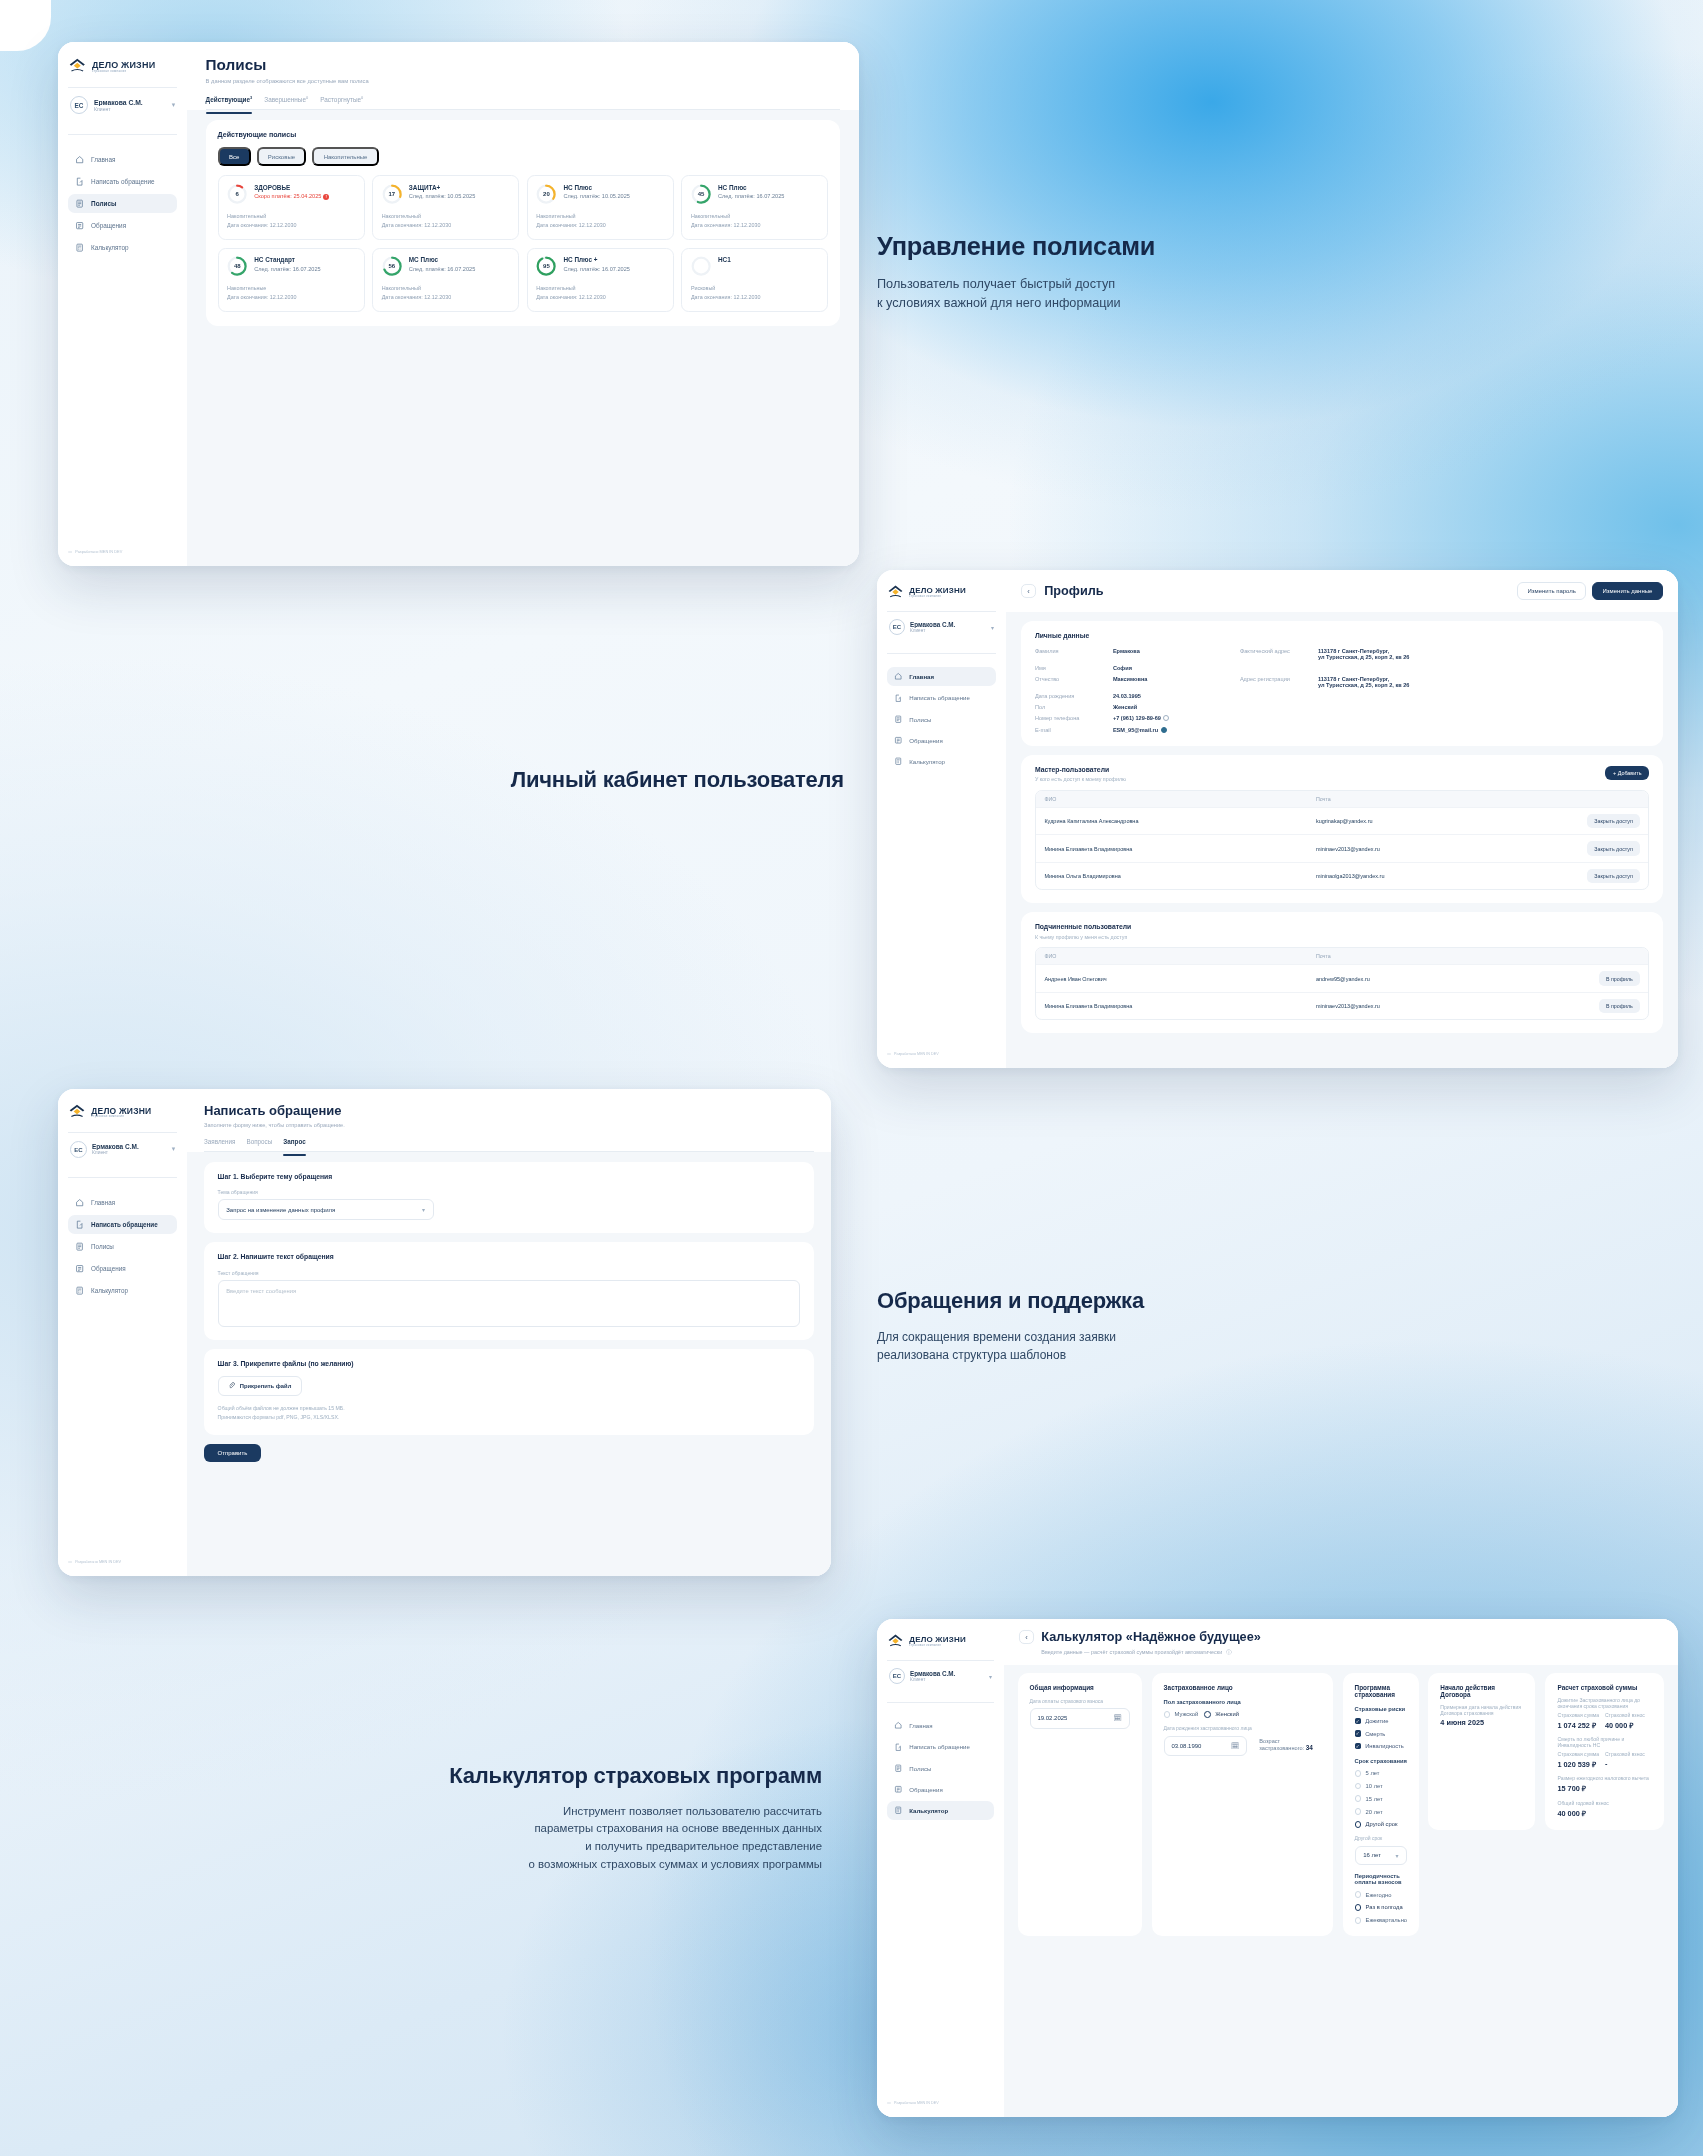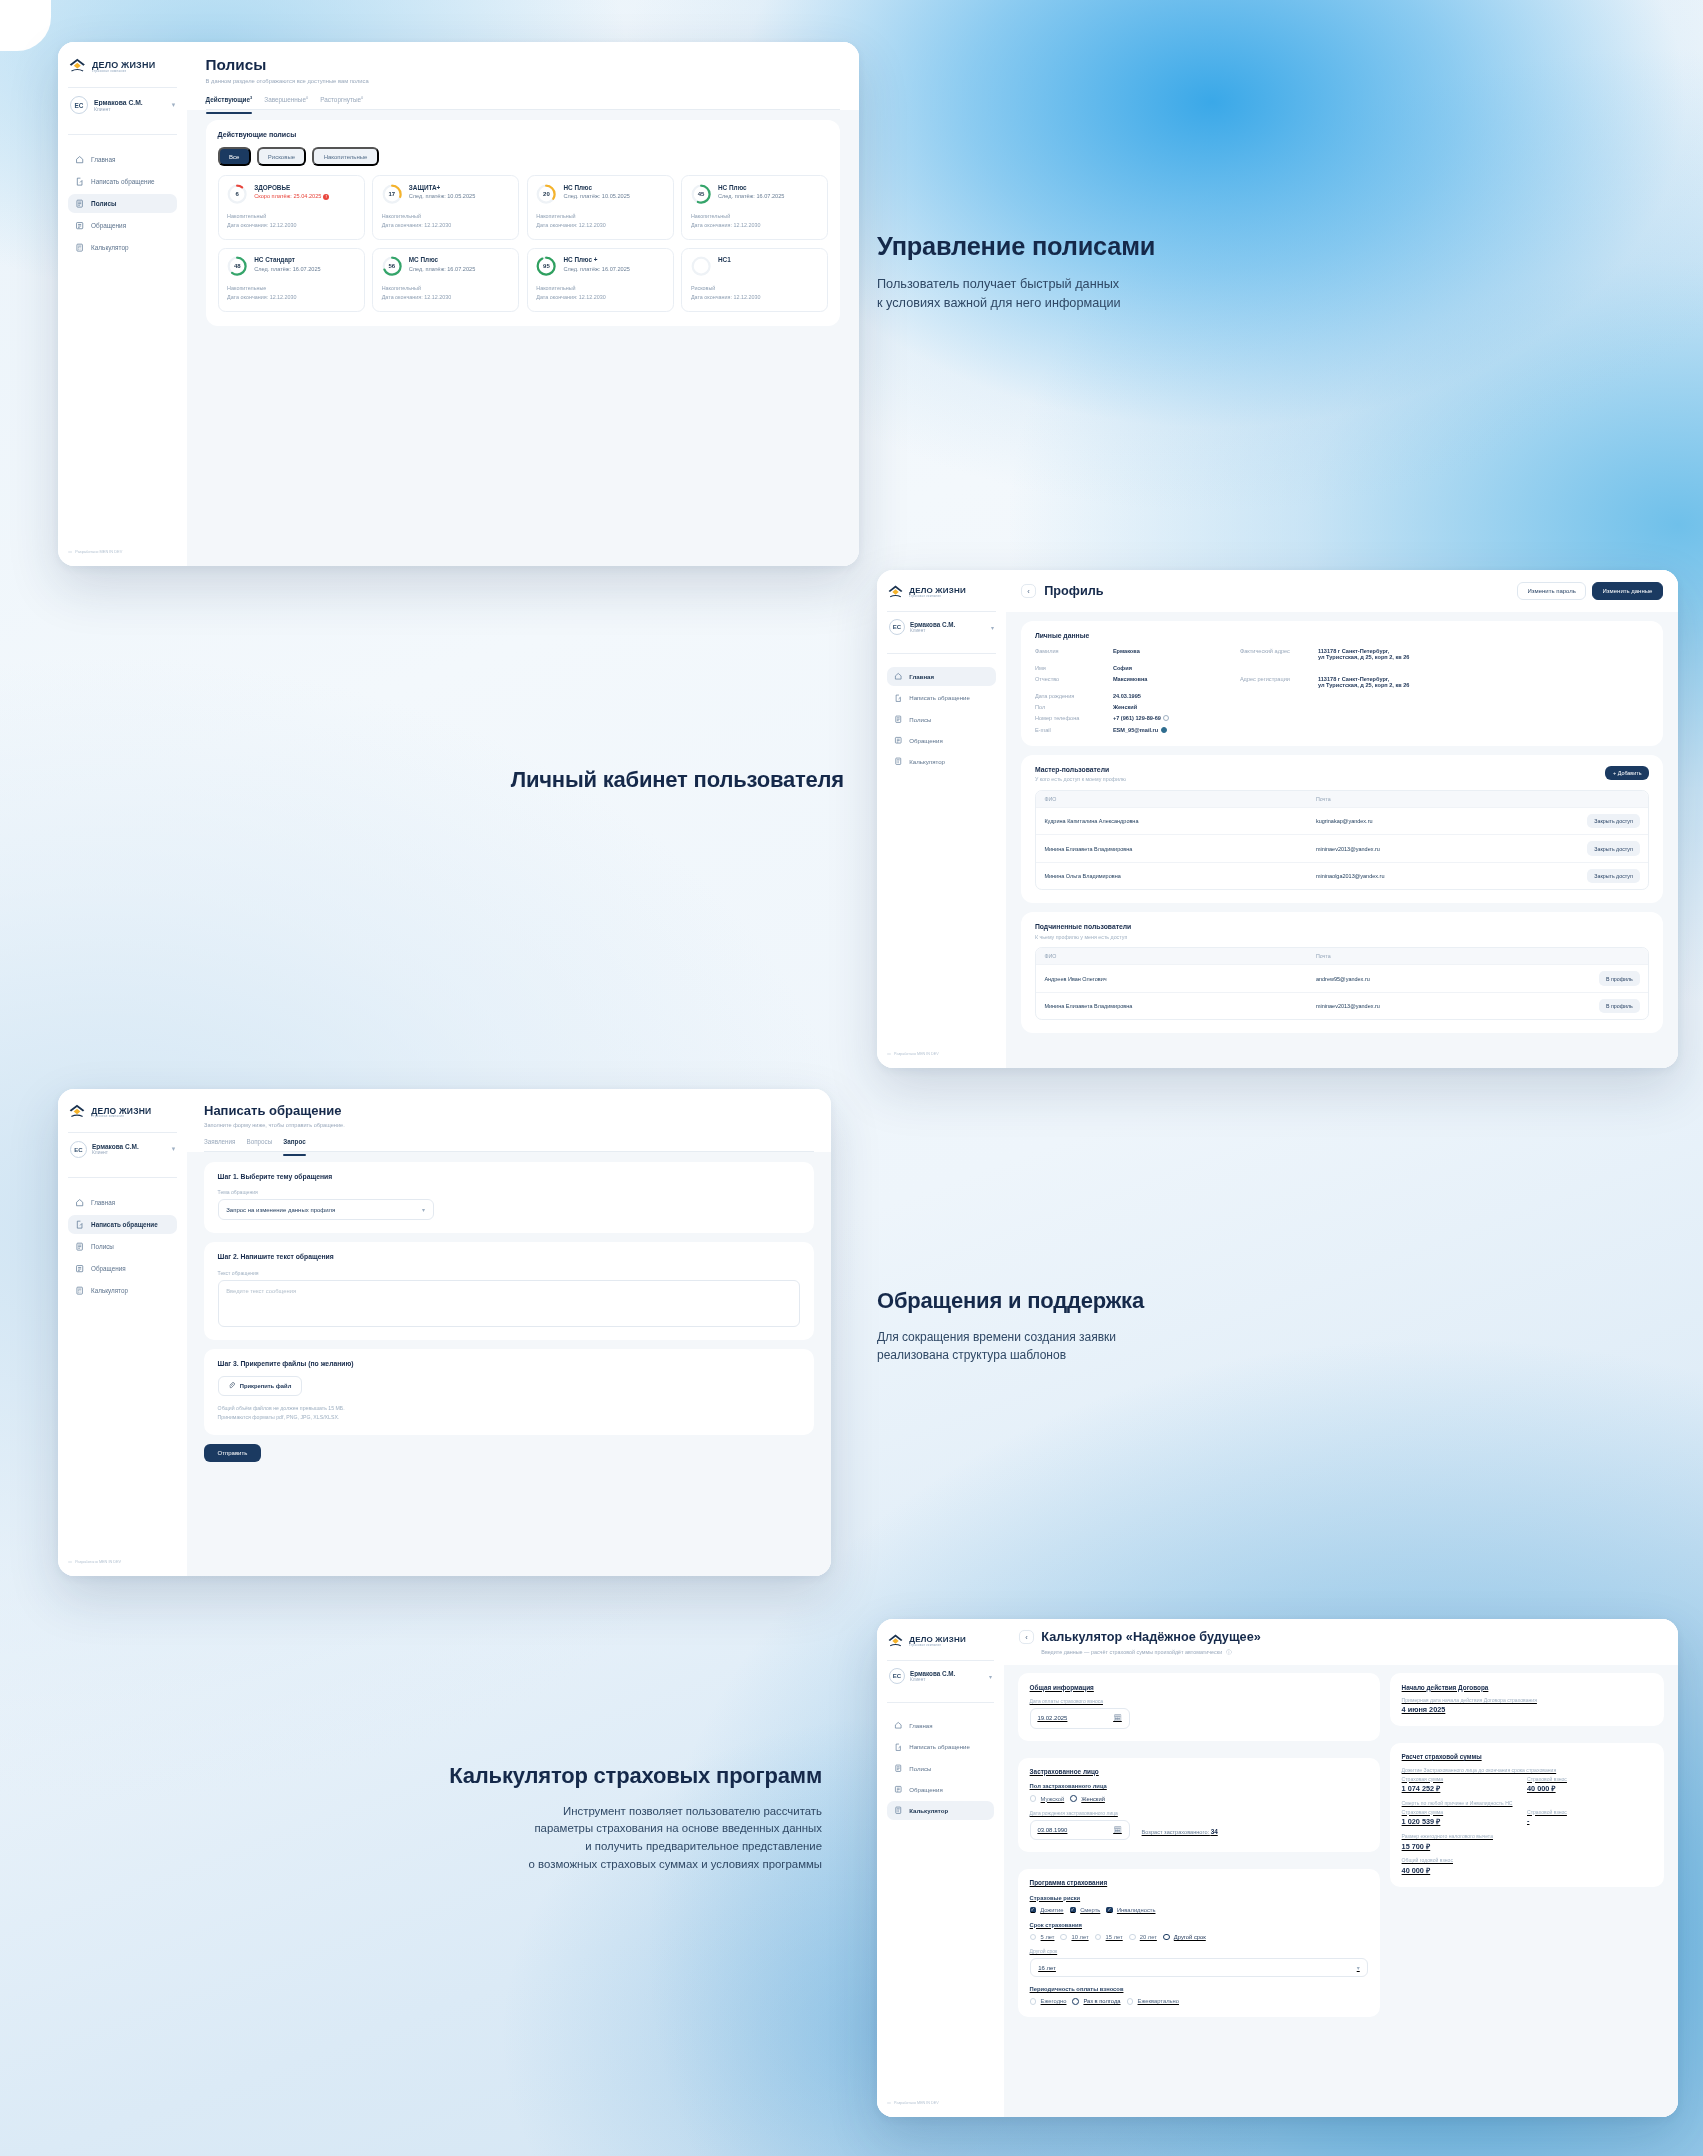--- a/index.html
+++ b/index.html
@@ -209,21 +209,21 @@
   #win-calc .caret { font-size:6px; }
   #win-calc .nav { gap:2.5px; margin-top:6px; }
   #win-calc .nav-item { gap:6.8px; padding:5.1px 6.8px; font-size:6.1px; }
   #win-calc .nav-ico svg { width:8.5px; height:8.5px; }
   #win-calc .sb-footer { gap:3.4px; font-size:3.7px; }
   #win-calc .calc-head { background:#fff; padding:11px 15.3px 9.3px; }
   #win-calc .calc-head-row { display:flex; align-items:center; gap:7.6px; }
   #win-calc .page-title { font-size:12.7px; }
   #win-calc .calc-sub { font-size:5.4px; color:#9aa9bc; margin:4.2px 0 0 22px; }
   #win-calc .calc-body { padding:8.5px 13.6px; display:grid; grid-template-columns: 1.32fr 1fr; gap:9.3px; align-items:start; }
-  #win-calc .col { display:flex; flex-direction:column; gap:17px;text-decoration:underline; }
+  #win-calc .col { display:flex; flex-direction:row; gap:10px; }
   .cc { background:#fff; border-radius:10.2px; padding:10.2px 12px 12px; }
   .cc-title { font-size:6.4px; font-weight:700; color:#15294a; }
   .cc-label { font-size:5px; color:#9fb0c2; margin-top:7.6px; }
   .date-box { margin-top:4.2px; width:100px; border:0.8px solid #e3e9f0; border-radius:6px; padding:5.1px 6.8px; display:flex; align-items:center; font-size:6px; color:#223d5e; }
   .date-box .cal { margin-left:auto; color:#5d7490; font-size:6.8px; }
   .radio-row { display:flex; align-items:center; gap:6px; margin-top:6px; flex-wrap:wrap; }
   .radio { display:inline-flex; align-items:center; gap:4.2px; font-size:5.8px; color:#4e6580; }
   .rdot { width:6.8px; height:6.8px; border-radius:50%; border:1.2px solid #cdd8e3; flex:none; }
   .radio.on .rdot { border:1.9px solid #1b3a61; }
   .radio.on { color:#1e3557; }
@@ -259,21 +259,21 @@
 <body>
 
 <div class="stage">
   <div class="bg"></div>
   <div class="bg2"></div>
   <div class="corner-tl"></div>
 
   <div class="promo" id="promo-1">
     <h2>Управление полисами</h2>
     <p>
-      <span>Пользователь получает быстрый данных</span><br>
+      <span>Пользователь получает быстрый доступ</span><br>
       <span>к условиях важной для него информации</span>
     </p>
   </div>
   <div class="promo" id="promo-2">
     <h2>Личный кабинет пользователя</h2>
   </div>
   <div class="promo" id="promo-3">
     <h2>Обращения и поддержка</h2>
     <p>
       <span>Для сокращения времени создания заявки</span><br>

